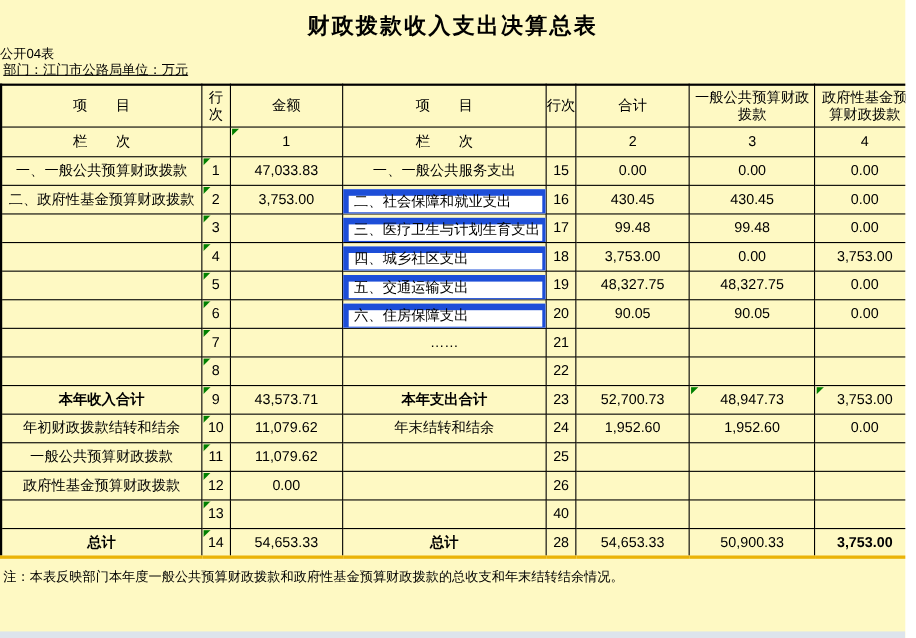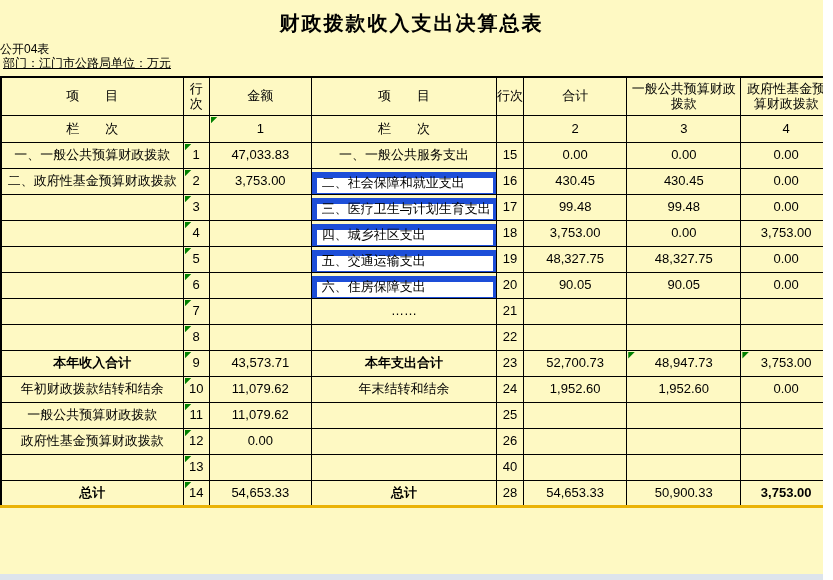--- a/index.html
+++ b/index.html
@@ -255,14 +255,15 @@
       <td>54,653.33</td>
       <td class="b">总计</td>
       <td>28</td>
       <td>54,653.33</td>
       <td>50,900.33</td>
       <td class="b">3,753.00</td>
     </tr>
   </tbody>
     </table>
 
+  <div class="note">注：本表反映部门本年度一般公共预算财政拨款和政府性基金预算财政拨款的总收支和年末结转结余情况。</div>
   <div class="bottom-strip"></div>
 </div>
 
 </body></html>

